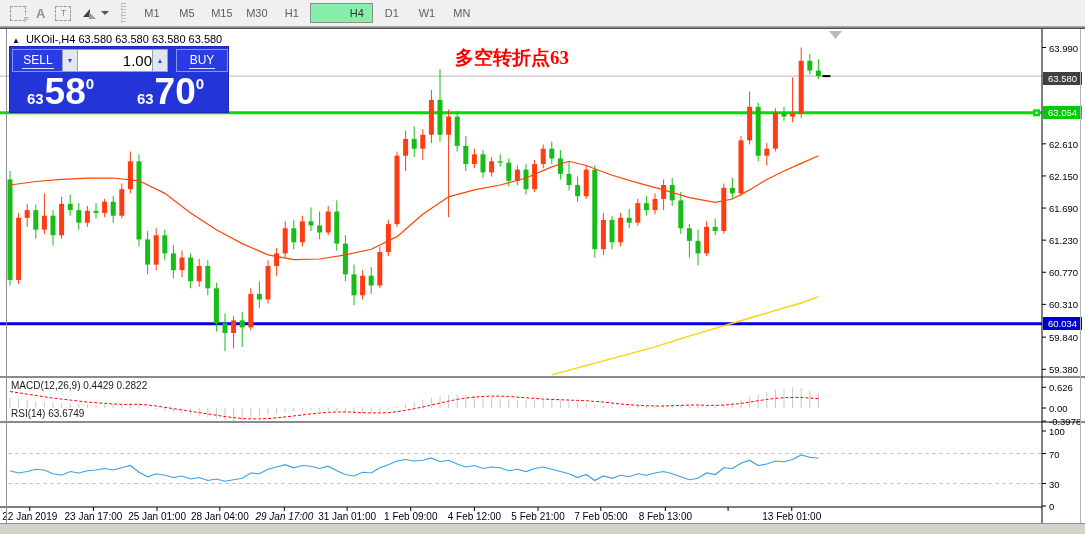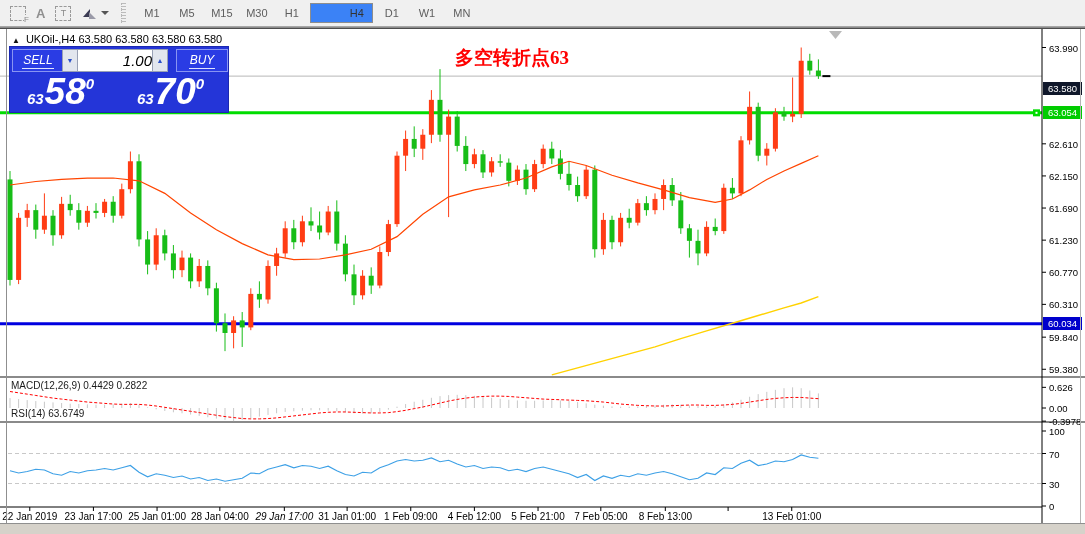--- a/index.html
+++ b/index.html
@@ -14,38 +14,38 @@
             font-size:9px;color:#8a8a8a;display:flex;align-items:center;justify-content:center;}
   .dash-box .sub{position:absolute;right:-4px;bottom:-4px;font-size:8px;background:#f0f0f0;}
   .letterA{font-size:13px;font-weight:bold;color:#8f8f8f;}
   .caret{width:0;height:0;border-left:4px solid transparent;border-right:4px solid transparent;
          border-top:4px solid #555;margin-left:4px;}
   .tb-sep{width:4px;height:20px;margin:0 8px 0 12px;
           background-image:repeating-linear-gradient(#bbb 0 1px,transparent 1px 3px);
           background-size:1px 100%;background-repeat:repeat-x;border-left:1px dotted #b5b5b5;}
   .tf-btn{min-width:27px;text-align:center;font-size:11px;font-weight:normal;color:#5d5d5d;
           padding:3px 2px;margin:0 1px;border:1px solid transparent;cursor:default;}
-  .tf-btn.active{background:#3b82f6;border:1px solid #8d8d8d;color:#333;padding-left:32px;}
+  .tf-btn.active{background:#86efac;border:1px solid #8d8d8d;color:#333;padding-left:32px;}
   
   .frame-line{position:absolute;z-index:6;}
   
   #plot{position:absolute;left:0;top:0;z-index:1;}
   .symbol-line{position:absolute;left:12px;top:33px;font-size:11px;color:#000;z-index:4;}
   .symbol-line .tri{font-size:8px;margin-right:6px;color:#111;}
   .annotation{position:absolute;left:455px;top:45px;font-size:19px;font-weight:bold;z-index:4;
               font-family:"Liberation Serif","DejaVu Serif",serif;}
   .pane-label{position:absolute;left:11px;font-size:10px;color:#1a1a1a;z-index:4;}
   .axis-label{position:absolute;left:1049px;font-size:9.5px;color:#000;z-index:4;white-space:nowrap;}
   .badge{position:absolute;left:1043px;width:39px;height:13px;line-height:13px;font-size:9.5px;
          text-align:center;z-index:5;}
   .date-label{position:absolute;top:511px;font-size:10px;color:#000;transform:translateX(-50%);
               white-space:nowrap;z-index:4;}
   
   .trade-panel{position:absolute;left:10px;top:47px;width:218px;height:65px;background:#2435d8;
-               z-index:7;box-shadow:0 0 0 1px #1b28b0;font-style:italic;}
+               z-index:7;box-shadow:0 0 0 1px #1b28b0;}
   .tp-btn{position:absolute;top:2px;height:21px;background:#2a3ce4;border:1px solid #8894f2;
           color:#fff;font-size:12px;display:flex;align-items:center;justify-content:center;}
   .tp-btn span{border-bottom:1px solid #dfe3ff;padding:0 1px 1px;}
   .spin{position:absolute;top:2px;width:14px;height:21px;background:#e2e6ee;border:1px solid #99a1b5;
         color:#2a50c8;font-size:7px;display:flex;align-items:center;justify-content:center;}
   .amount{position:absolute;top:2px;left:67px;width:74px;height:21px;background:#fff;
           border:1px solid #99a1b5;font-size:15px;color:#000;text-align:right;
           line-height:21px;padding-right:5px;box-sizing:content-box;}
   .price-cell{position:absolute;top:25px;height:40px;background:#2435d8;display:flex;
               align-items:center;justify-content:center;color:#fff;}
@@ -447,21 +447,21 @@
     <div class="axis-label" style="top:299.364px">60.310</div>
     <div class="axis-label" style="top:332.1699999999999px">59.840</div>
     <div class="axis-label" style="top:364.27799999999996px">59.380</div>
     <div class="axis-label" style="top:382.342px">0.626</div>
     <div class="axis-label" style="top:403px">0.00</div>
     <div class="axis-label" style="top:416.1274px">-0.3978</div>
     <div class="axis-label" style="top:426px">100</div>
     <div class="axis-label" style="top:448.5px">70</div>
     <div class="axis-label" style="top:478.5px">30</div>
     <div class="axis-label" style="top:501px">0</div>
-    <div class="badge" style="top:82px;background:#0f172a;color:#ffffff">63.580</div>
+    <div class="badge" style="top:72px;background:#404040;color:#ffffff">63.580</div>
     <div class="badge" style="top:106.33279999999999px;background:#00cc00;color:#ffffff">63.054</div>
     <div class="badge" style="top:317.1288000000002px;background:#0000cc;color:#ffffff">60.034</div>
   </div>
 <div id="date-layer">
     <div class="date-label" style="left: 29.78px;">22 Jan 2019</div>
     <div class="date-label" style="left: 93.42px;">23 Jan 17:00</div>
     <div class="date-label" style="left: 157.06px;">25 Jan 01:00</div>
     <div class="date-label" style="left: 219.84px;">28 Jan 04:00</div>
     <div class="date-label" style="left: 284.34px; font-style: italic;">29 Jan 17:00</div>
     <div class="date-label" style="left: 347.12px;">31 Jan 01:00</div>

